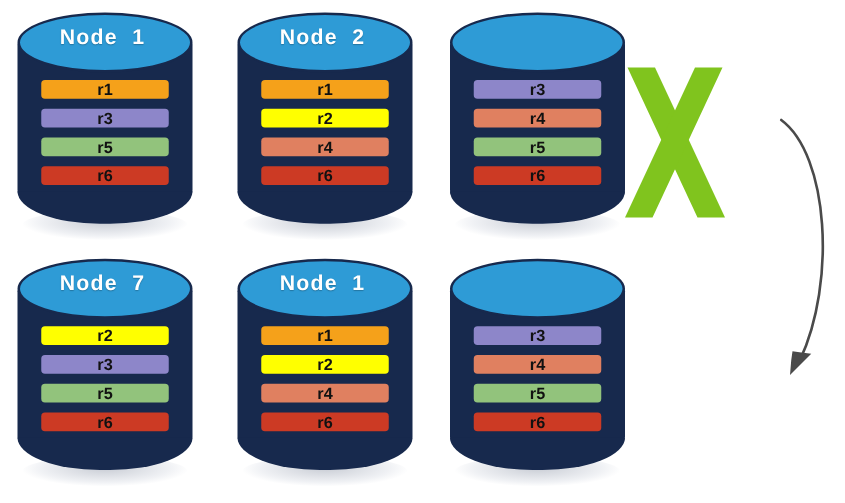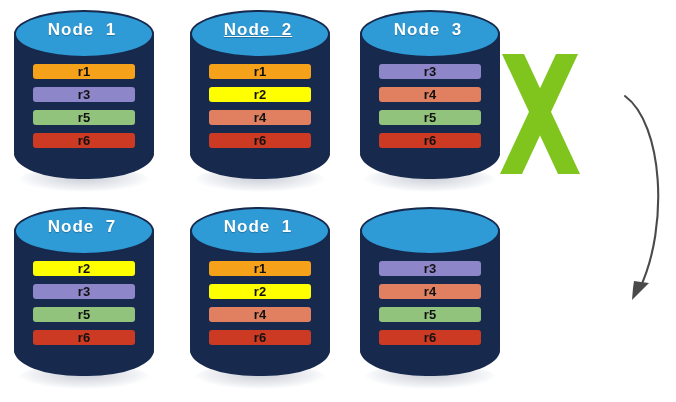--- a/index.html
+++ b/index.html
@@ -84,34 +84,33 @@
       <div class="bar" style="background: rgb(141, 134, 201);">r3</div>
       <div class="bar" style="background: rgb(146, 195, 124);">r5</div>
       <div class="bar" style="background: rgb(204, 58, 36);">r6</div>
     </div>
   </div>
 
   <div class="node" style="left:188px;top:8px;">
     <div class="cyl-shadow"></div>
     <div class="cyl-body" style="background: rgb(23, 41, 77);"></div>
     <div class="cyl-top" style="background: rgb(46, 155, 214); border-color: rgb(23, 41, 77);"></div>
-    <div class="cyl-title" style="color: rgb(255, 255, 255); text-decoration: underline;">Node  2</div>
+    <div class="cyl-title" style="color: rgb(255, 255, 255);">Node  2</div>
     <div class="bars">
       <div class="bar" style="background: rgb(245, 161, 26);">r1</div>
       <div class="bar" style="background: rgb(255, 255, 0);">r2</div>
       <div class="bar" style="background: rgb(224, 128, 96);">r4</div>
       <div class="bar" style="background: rgb(204, 58, 36);">r6</div>
     </div>
   </div>
 
   <div class="node" style="left:358px;top:8px;">
     <div class="cyl-shadow"></div>
     <div class="cyl-body" style="background: rgb(23, 41, 77);"></div>
     <div class="cyl-top" style="background: rgb(46, 155, 214); border-color: rgb(23, 41, 77);"></div>
-    <div class="cyl-title" style="color: rgb(255, 255, 255);">Node  3</div>
     <div class="bars">
       <div class="bar" style="background: rgb(141, 134, 201);">r3</div>
       <div class="bar" style="background: rgb(224, 128, 96);">r4</div>
       <div class="bar" style="background: rgb(146, 195, 124);">r5</div>
       <div class="bar" style="background: rgb(204, 58, 36);">r6</div>
     </div>
     <svg class="xmark" style="left:126px;top:42px;" width="112" height="136" viewBox="0 0 112 136">
       <g id="x-strokes" fill="#80c41e">
         <polygon points="18,4 40,4 96,124 74,124"></polygon>
         <polygon points="94,4 72,4 16,124 38,124"></polygon>

